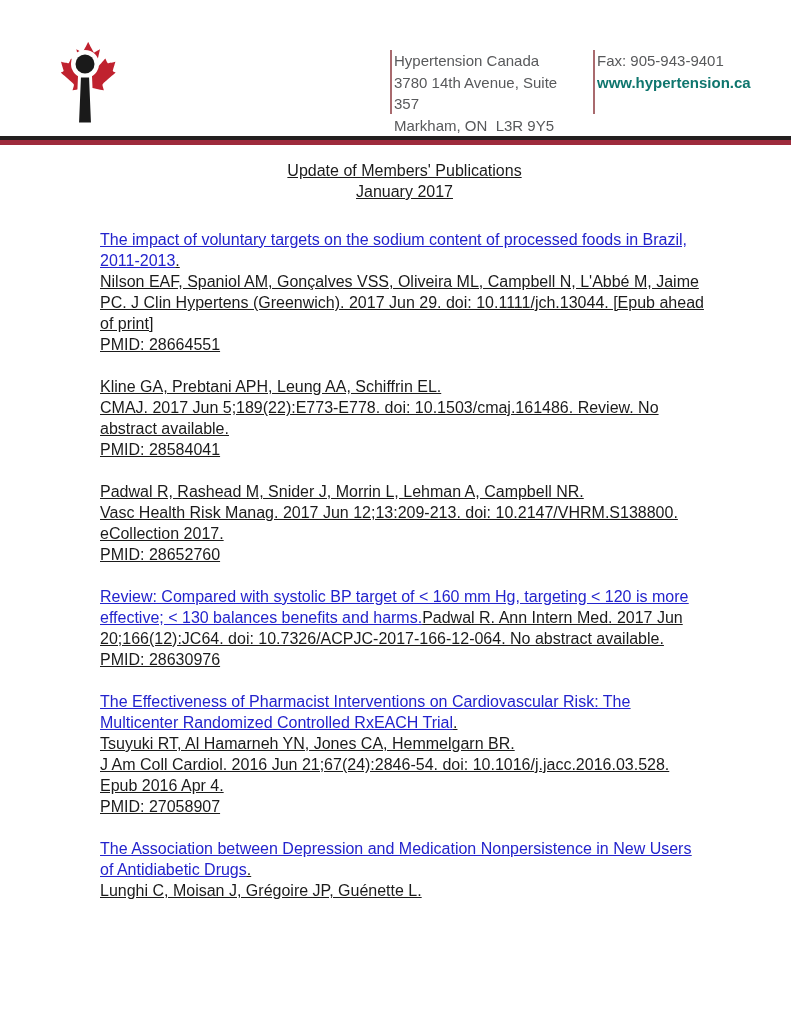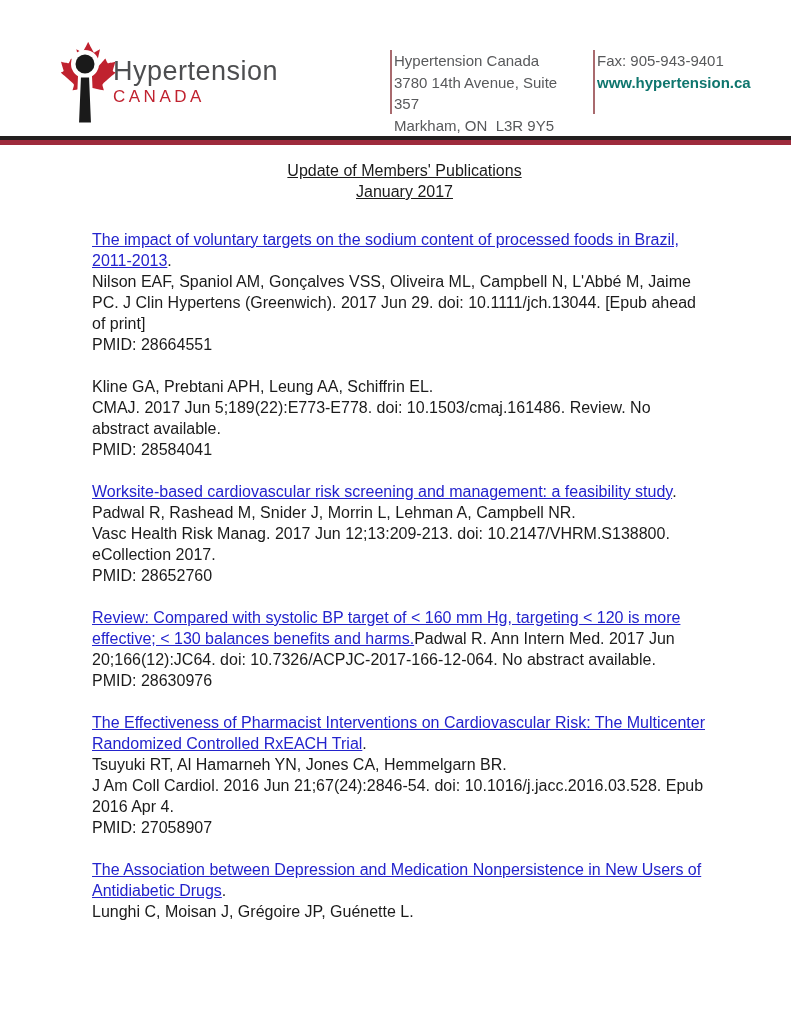--- a/index.html
+++ b/index.html
@@ -44,21 +44,21 @@
     position: absolute; top: 160px; left: 9px; width: 791px;
     text-align: center; font-size: 16px; line-height: 21px;
   }
   .doc-title div { text-decoration: underline; }
 
   
   .pubs {
     position: absolute; top: 229px; left: 92px; width: 613px;
     font-size: 16px; line-height: 21px;
   }
-  .pub { margin: 0 0 21px 0; }
+  .pub { margin: 0 0 21px 8px; text-decoration: underline; }
   .pub p { margin: 0; }
   .pub-link {
     color: var(--link-blue, #2323cd);
     text-decoration: underline;
     cursor: pointer;
   }
   .pub-suffix, .pub-inline, .pub-line, .pub-pmid { color: #1b1b1b; }
 </style>
 </head>
 <body>
@@ -68,24 +68,20 @@
   <header class="letterhead">
     <div class="logo">
       <svg width="70" height="88" viewBox="0 0 70 88" aria-hidden="true">
         <g transform="translate(3,0) scale(0.118)">
           <path fill="#c0222f" d="M383.8 351.7c2.5-2.5 105.2-92.4 105.2-92.4l-17.5-7.5c-10-4.9-7.4-11.5-5-17.4 2.4-7.6 20.1-67.3 20.1-67.3s-47.7 10-57.7 12.5c-7.5 2.4-10-2.5-12.5-7.5s-15-32.4-15-32.4-52.6 59.9-55.1 62.3c-10 7.5-20.1 0-17.6-10 0-10 27.6-129.6 27.6-129.6s-30.1 17.4-40.1 22.4c-7.5 5-12.6 5-17.6-5C293.5 72.3 255.9 0 255.9 0s-37.5 72.3-42.5 79.8c-5 10-10 10-17.6 5-10-5-40.1-22.4-40.1-22.4s27.6 119.6 27.6 129.6c2.5 10-7.5 17.5-17.6 10-2.5-2.5-55.1-62.3-55.1-62.3S98.1 167 95.6 172s-5 9.9-12.5 7.5C73 177 25.4 167 25.4 167s17.6 59.7 20.1 67.3c2.4 6 5 12.5-5 17.4L23 259.3s102.6 89.9 105.2 92.4c5.1 5 10 7.5 5.1 22.5-5.1 15-10.1 35.1-10.1 35.1s95.2-20.1 105.3-22.6c8.7-.9 18.3 2.5 18.3 12.5S241 512 241 512h30s-5.8-102.7-5.8-112.8 9.5-13.4 18.3-12.5c10 2.5 105.3 22.6 105.3 22.6s-5-20.1-10.1-35.1c-4.9-15-.1-17.5 5.1-22.5z"></path>
         </g>
         <circle cx="30" cy="22" r="14" fill="#ffffff"></circle>
         <circle cx="30" cy="22" r="9.5" fill="#1a1a1a"></circle>
         <path d="M24.5 34 L35.5 34 L37.5 82 L22.5 82 Z" fill="#1a1a1a" stroke="#ffffff" stroke-width="3"></path>
       </svg>
-      <div class="brand">
-        <div class="brand-name">Hypertension</div>
-        <div class="brand-country">CANADA</div>
-      </div>
     </div>
 
     <div class="contact-col col-address">
       <div>Hypertension Canada</div>
       <div>3780 14th Avenue, Suite 357</div>
       <div>Markham, ON&nbsp; L3R 9Y5</div>
     </div>
 
     <div class="contact-col col-contact">
       <div>Fax: 905-943-9401</div>
@@ -110,21 +106,20 @@
         <p class="pub-pmid">PMID: 28664551</p>
     </article>
 
     <article class="pub">
       <p class="pub-line">Kline GA, Prebtani APH, Leung AA, Schiffrin EL.</p>
         <p class="pub-line">CMAJ. 2017 Jun 5;189(22):E773-E778. doi: 10.1503/cmaj.161486. Review. No abstract available.</p>
         <p class="pub-pmid">PMID: 28584041</p>
     </article>
 
     <article class="pub">
-      <p class="pub-head"><a href="#" class="pub-link">Worksite-based cardiovascular risk screening and management: a feasibility study</a><span class="pub-suffix">.</span><span class="pub-inline"></span></p>
       <p class="pub-line">Padwal R, Rashead M, Snider J, Morrin L, Lehman A, Campbell NR.</p>
         <p class="pub-line">Vasc Health Risk Manag. 2017 Jun 12;13:209-213. doi: 10.2147/VHRM.S138800. eCollection 2017.</p>
         <p class="pub-pmid">PMID: 28652760</p>
     </article>
 
     <article class="pub">
       <p class="pub-head"><a href="#" class="pub-link">Review: Compared with systolic BP target of &lt; 160 mm Hg, targeting &lt; 120 is more effective; &lt; 130 balances benefits and harms.</a><span class="pub-suffix"></span><span class="pub-inline">Padwal R. Ann Intern Med. 2017 Jun 20;166(12):JC64. doi: 10.7326/ACPJC-2017-166-12-064. No abstract available.</span></p>
       <p class="pub-pmid">PMID: 28630976</p>
     </article>
 

